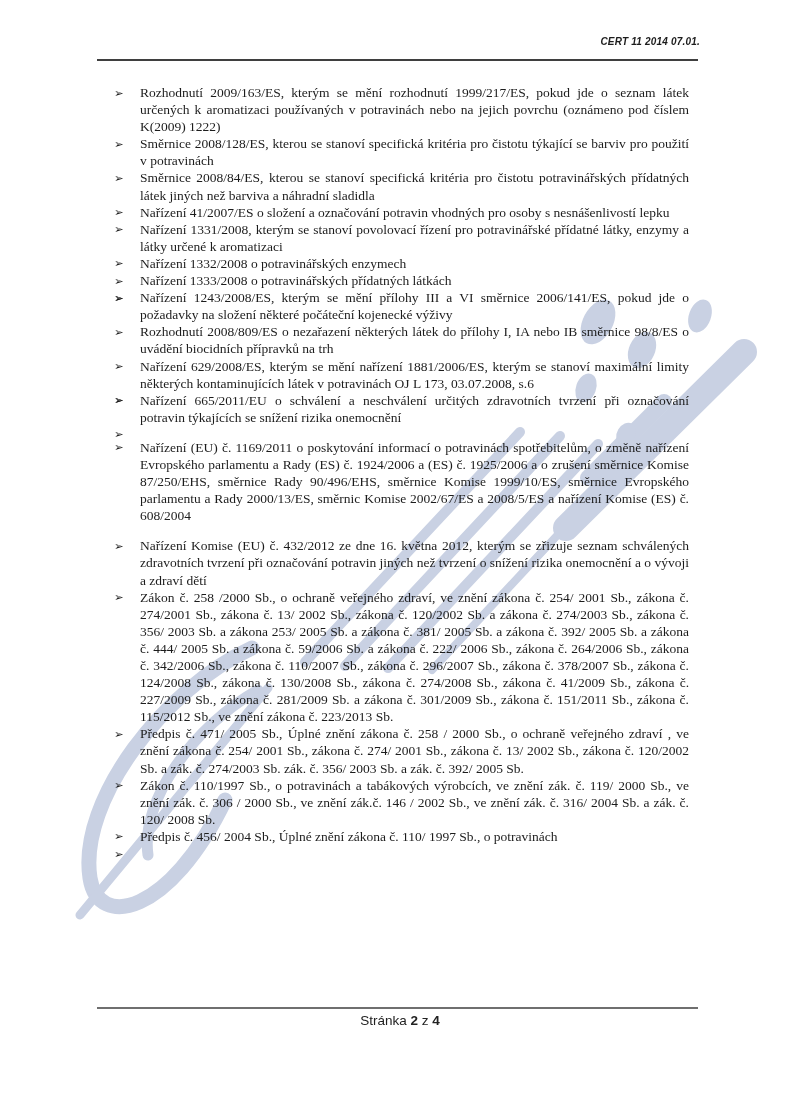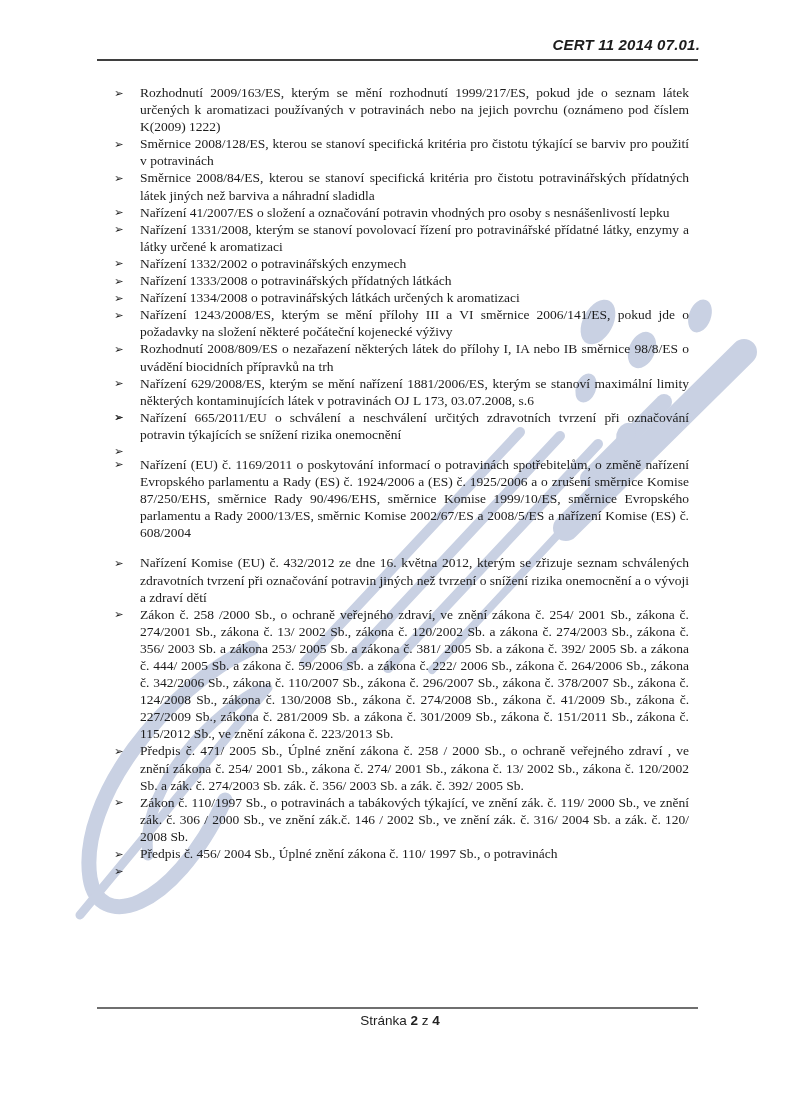--- a/index.html
+++ b/index.html
@@ -12,21 +12,21 @@
     font-family:"Liberation Serif", serif;color:var(--ink);
   }
   .page{position:relative;width:800px;height:1100px;overflow:hidden;background:#fff;}
   .watermark{position:absolute;top:0;left:0;z-index:0;}
   .wm-stroke{stroke:var(--wm);fill:none;stroke-linecap:round;}
   .wm-fill{fill:var(--wm);}
 
   .header-code{
     position:absolute;top:36px;right:100px;z-index:2;
     font-family:"Liberation Sans", sans-serif;
-    font-weight:bold;font-style:italic;font-size:15px;letter-spacing:.2px;
+    font-weight:bold;font-style:italic;font-size:10px;letter-spacing:.2px;
   }
   .header-rule{
     position:absolute;top:59px;left:97px;width:601px;height:2px;
     background:var(--rule);z-index:2;
   }
 
   .content{
     position:absolute;top:84px;left:112px;width:577px;z-index:1;
     font-size:13.5px;line-height:17.1px;
   }
@@ -79,34 +79,34 @@
 
   <div class="header-code">CERT 11 2014 07.01.</div>
   <div class="header-rule"></div>
 
   <main class="content">
       <div class="item"><span class="bullet">➢</span><span class="itext"><b>Rozhodnutí 2009/163/ES</b><span>, kterým se mění rozhodnutí 1999/217/ES, pokud jde o seznam látek určených k aromatizaci používaných v potravinách nebo na jejich povrchu (oznámeno pod číslem K(2009) 1222)</span></span></div>
       <div class="item"><span class="bullet">➢</span><span class="itext"><b>Směrnice 2008/128/ES</b><span>, kterou se stanoví specifická kritéria pro čistotu týkající se barviv pro použití v potravinách</span></span></div>
       <div class="item"><span class="bullet">➢</span><span class="itext"><b>Směrnice 2008/84/ES,</b><span> kterou se stanoví specifická kritéria pro čistotu potravinářských přídatných látek jiných než barviva a náhradní sladidla</span></span></div>
       <div class="item"><span class="bullet">➢</span><span class="itext"><b>Nařízení 41/2007/ES</b><span> o složení a označování potravin vhodných pro osoby s nesnášenlivostí lepku</span></span></div>
       <div class="item"><span class="bullet">➢</span><span class="itext"><b>Nařízení 1331/2008,</b><span> kterým se stanoví povolovací řízení pro potravinářské přídatné látky, enzymy a látky určené k aromatizaci</span></span></div>
-      <div class="item"><span class="bullet">➢</span><span class="itext"><b>Nařízení 1332/2002</b><span> o potravinářských enzymech</span></span></div>
+      <div class="item"><span class="bullet">➢</span><span class="itext"><b>Nařízení 1332/2008</b><span> o potravinářských enzymech</span></span></div>
       <div class="item"><span class="bullet">➢</span><span class="itext"><b>Nařízení 1333/2008</b><span> o potravinářských přídatných látkách</span></span></div>
-      <div class="item"><span class="bullet">➢</span><span class="itext"><b>Nařízení 1334/2008</b><span> o potravinářských látkách určených k aromatizaci</span></span></div>
+      <div class="item"><span class="bullet">➢</span></div>
       <div class="item"><span class="bullet">➢</span><span class="itext"><b>Nařízení 1243/2008/ES</b><span>, kterým se mění přílohy III a VI směrnice 2006/141/ES, pokud jde o požadavky na složení některé počáteční kojenecké výživy</span></span></div>
       <div class="item"><span class="bullet">➢</span><span class="itext"><b>Rozhodnutí 2008/809/ES</b><span> o nezařazení některých látek do přílohy I, IA nebo IB směrnice 98/8/ES o uvádění biocidních přípravků na trh</span></span></div>
       <div class="item"><span class="bullet">➢</span><span class="itext"><b>Nařízení 629/2008/ES</b><span>, kterým se mění nařízení 1881/2006/ES, kterým se stanoví maximální limity některých kontaminujících látek v potravinách  OJ L 173, 03.07.2008, s.6</span></span></div>
       <div class="item"><span class="bullet">➢</span></div>
       <div class="item"><span class="bullet">➢</span><span class="itext"><b>Nařízení 665/2011/EU</b><span> o schválení a neschválení určitých zdravotních tvrzení při označování potravin týkajících se snížení rizika onemocnění</span></span></div>
       <div class="item"><span class="bullet">➢</span></div>
       <div class="item gap"><span class="bullet">➢</span><span class="itext"><b>Nařízení (EU) č. 1169/2011</b><span>  o poskytování informací o potravinách spotřebitelům, o změně nařízení Evropského parlamentu a Rady (ES) č. 1924/2006 a (ES) č. 1925/2006 a o zrušení směrnice Komise 87/250/EHS, směrnice Rady 90/496/EHS, směrnice Komise 1999/10/ES, směrnice Evropského parlamentu a Rady 2000/13/ES, směrnic Komise 2002/67/ES a 2008/5/ES a nařízení Komise (ES) č. 608/2004</span></span></div>
       <div class="item gap"><span class="bullet">➢</span><span class="itext"><b>Nařízení Komise (EU) č. 432/2012  ze dne 16. května 2012,</b><span> kterým se zřizuje seznam schválených zdravotních tvrzení při označování potravin jiných než tvrzení o snížení rizika onemocnění a o vývoji a zdraví dětí</span></span></div>
       <div class="item"><span class="bullet">➢</span><span class="itext"><b>Zákon č. 258 /2000 Sb.,</b><span> o ochraně veřejného zdraví, ve znění </span><b>zákona č. 254/ 2001 Sb., zákona č. 274/2001 Sb., zákona č. 13/ 2002 Sb., zákona č. 120/2002 Sb. a zákona č. 274/2003 Sb., zákona č. 356/ 2003 Sb. a zákona 253/ 2005 Sb. a zákona č. 381/ 2005 Sb. a zákona č. 392/ 2005 Sb. a zákona č. 444/ 2005 Sb. a zákona č. 59/2006 Sb. a zákona č. 222/ 2006 Sb., zákona č. 264/2006 Sb., zákona č. 342/2006 Sb., zákona č. 110/2007 Sb., zákona č. 296/2007 Sb., zákona č. 378/2007 Sb., zákona č. 124/2008 Sb., zákona č. 130/2008 Sb., zákona č. 274/2008 Sb., zákona č. 41/2009 Sb., zákona č. 227/2009 Sb., zákona č. 281/2009 Sb. a zákona č. 301/2009 Sb., zákona č. 151/2011 Sb., zákona č. 115/2012 Sb., ve znění zákona č. 223/2013 Sb.</b></span></div>
       <div class="item"><span class="bullet">➢</span><span class="itext"><b>Předpis č. 471/ 2005 Sb., Úplné znění zákona č. 258 / 2000 Sb.,</b><span> o ochraně veřejného zdraví , ve znění </span><b>zákona č. 254/ 2001 Sb., zákona č. 274/ 2001 Sb., zákona č. 13/ 2002 Sb., zákona č. 120/2002 Sb. a zák. č. 274/2003 Sb.  zák. č. 356/ 2003 Sb. a zák. č. 392/ 2005 Sb.</b></span></div>
-      <div class="item"><span class="bullet">➢</span><span class="itext"><b>Zákon č. 110/1997 Sb.</b><span>, o potravinách a tabákových týkající, ve znění </span><b>zák. č. 119/ 2000 Sb.,</b><span> ve znění </span><b>zák. č. 306 / 2000 Sb.,</b><span> ve znění </span><b>zák.č. 146 / 2002 Sb.,</b><span> ve znění </span><b>zák. č. 316/ 2004 Sb. a zák. č. 120/ 2008 Sb.</b></span></div>
+      <div class="item"><span class="bullet">➢</span><span class="itext"><b>Zákon č. 110/1997 Sb.</b><span>, o potravinách a tabákových výrobcích, ve znění </span><b>zák. č. 119/ 2000 Sb.,</b><span> ve znění </span><b>zák. č. 306 / 2000 Sb.,</b><span> ve znění </span><b>zák.č. 146 / 2002 Sb.,</b><span> ve znění </span><b>zák. č. 316/ 2004 Sb. a zák. č. 120/ 2008 Sb.</b></span></div>
       <div class="item"><span class="bullet">➢</span><span class="itext"><b>Předpis č. 456/ 2004 Sb., Úplné znění zákona č. 110/ 1997 Sb., o potravinách</b></span></div>
       <div class="item"><span class="bullet">➢</span></div>
     </main>
 
   <div class="footer-rule"></div>
   <div class="footer-text"><span>Stránka</span> <b>2</b> <span>z</span> <b>4</b></div>
 
 </div>
 
 </body></html>

